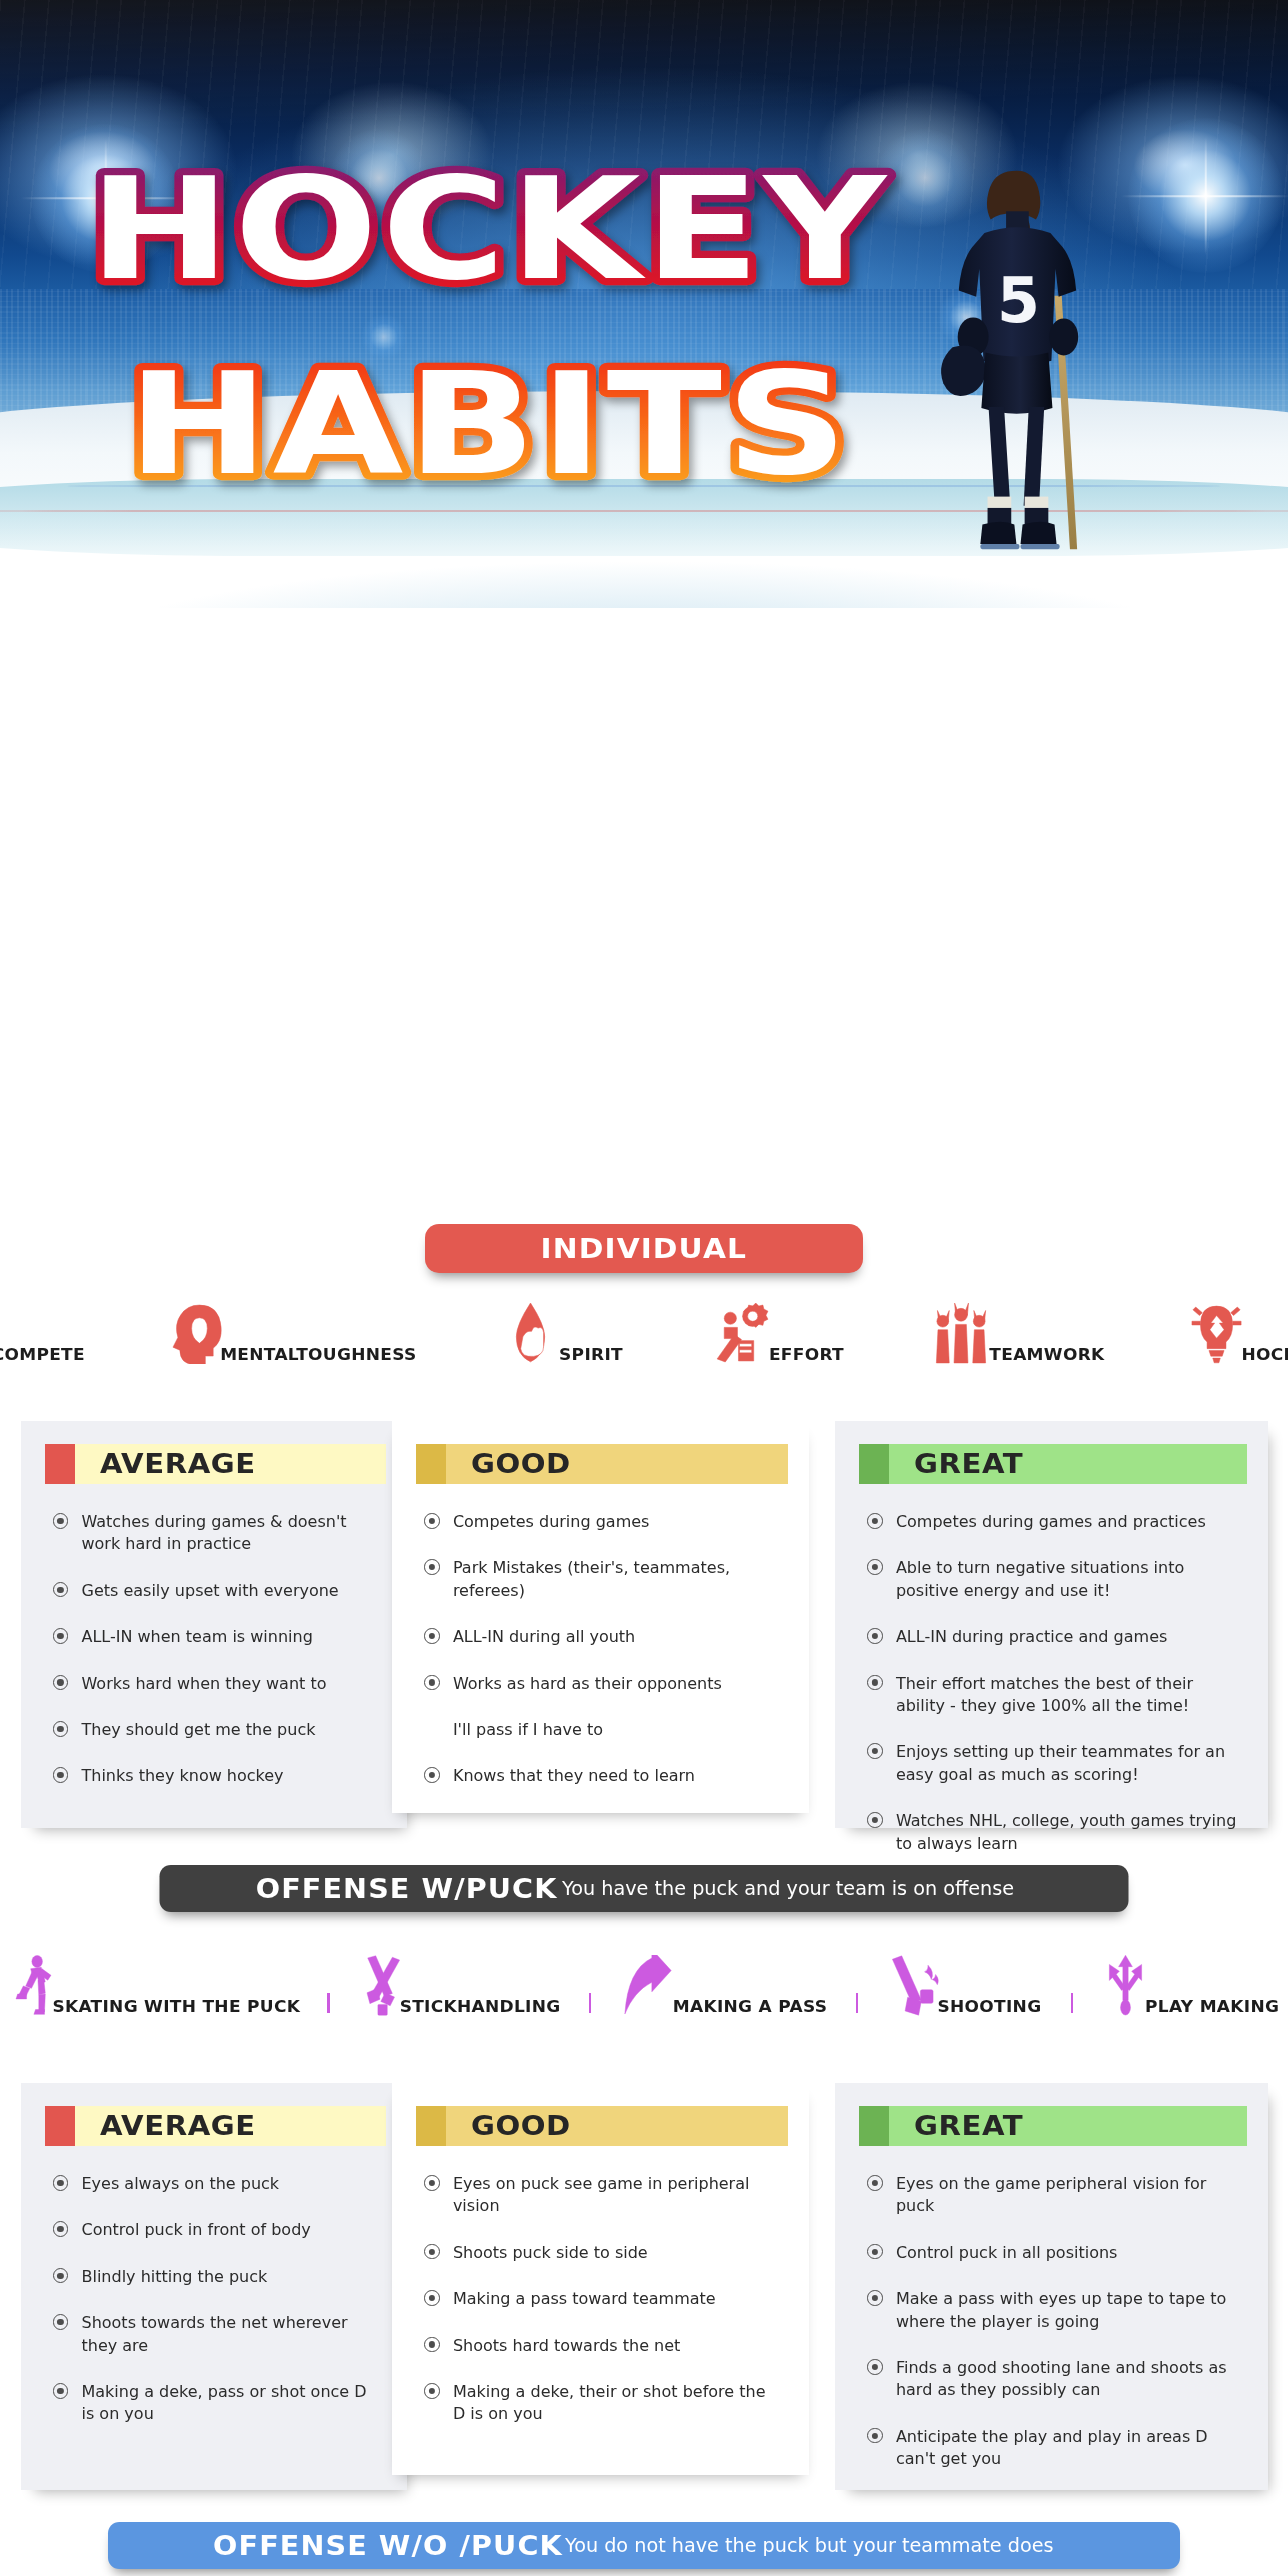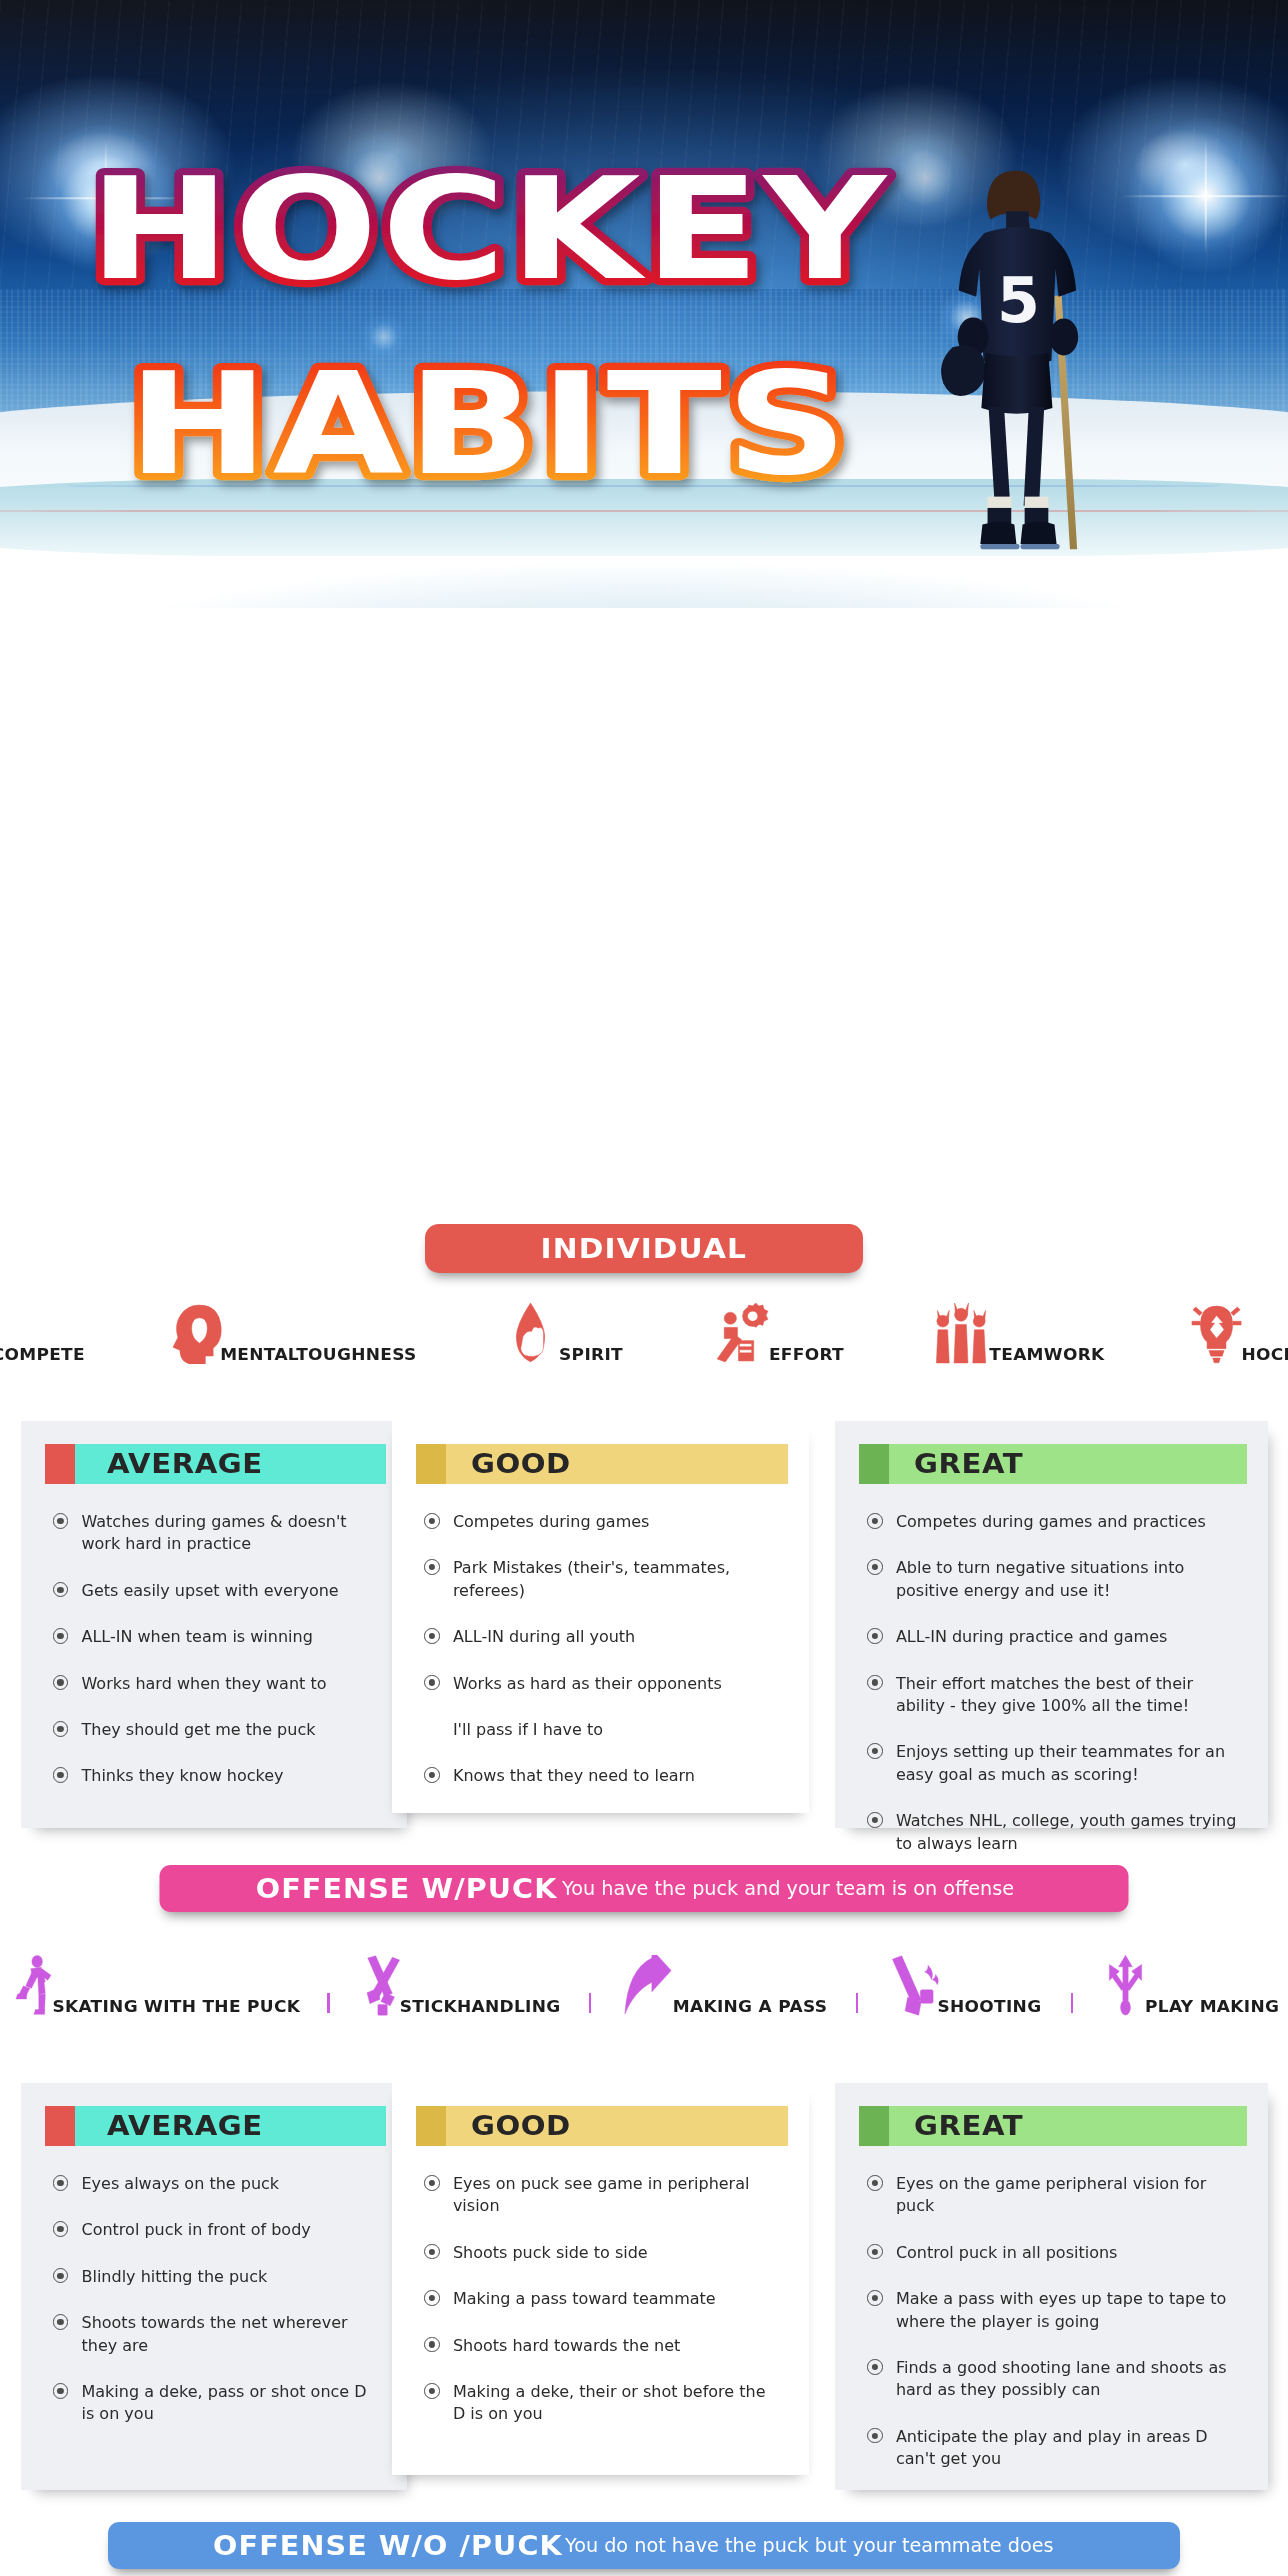--- a/index.html
+++ b/index.html
@@ -91,21 +91,21 @@
 
   .pill {
     position: relative; margin: 0 auto;
     background: #e35950;
     border-radius: 11.3px;
     box-shadow: 0 8.2px 11.3px -5.2px rgba(0,0,0,.45);
     display: flex; align-items: center; justify-content: center;
     color: #fff;
     padding: 0 19.6px;
   }
-  .pill.purple { background: #ec4899; }
+  .pill.purple { background: #404040; }
   .pill.blue   { background: #5b96e0; }
   .pill-main {
     font-family: "DejaVu Sans", sans-serif;
     font-weight: 700;
     letter-spacing: 1px;
     transform: scaleX(1.1);
     white-space: nowrap;
   }
   .pill-sub {
     font-family: "DejaVu Sans", sans-serif;
@@ -154,21 +154,21 @@
   .head-text {
     font-family: "DejaVu Sans", sans-serif;
     font-weight: 700;
     font-size: 26px;
     letter-spacing: 0.5px;
     color: #262626;
     margin-left: 25px;
     transform: scaleX(1.12);
     transform-origin: left center;
   }
-  .head-red   .head-tab { background:#e2564f; } .head-red   .head-bar { background:#5eead4;padding-left:7px; }
+  .head-red   .head-tab { background:#e2564f; } .head-red   .head-bar { background:#fef9c3; }
   .head-gold  .head-tab { background:#dcb946; } .head-gold  .head-bar { background:#f0d57c; }
   .head-green .head-tab { background:#6cb353; } .head-green .head-bar { background:#9fe388; }
 
   ul.bullets { list-style: none; margin: 27px 0 0 0; padding: 0 28px 0 0; }
   ul.bullets li {
     display: flex; align-items: flex-start;
     margin-bottom: 24px;
   }
   .bullet-icon {
     flex: 0 0 auto;

